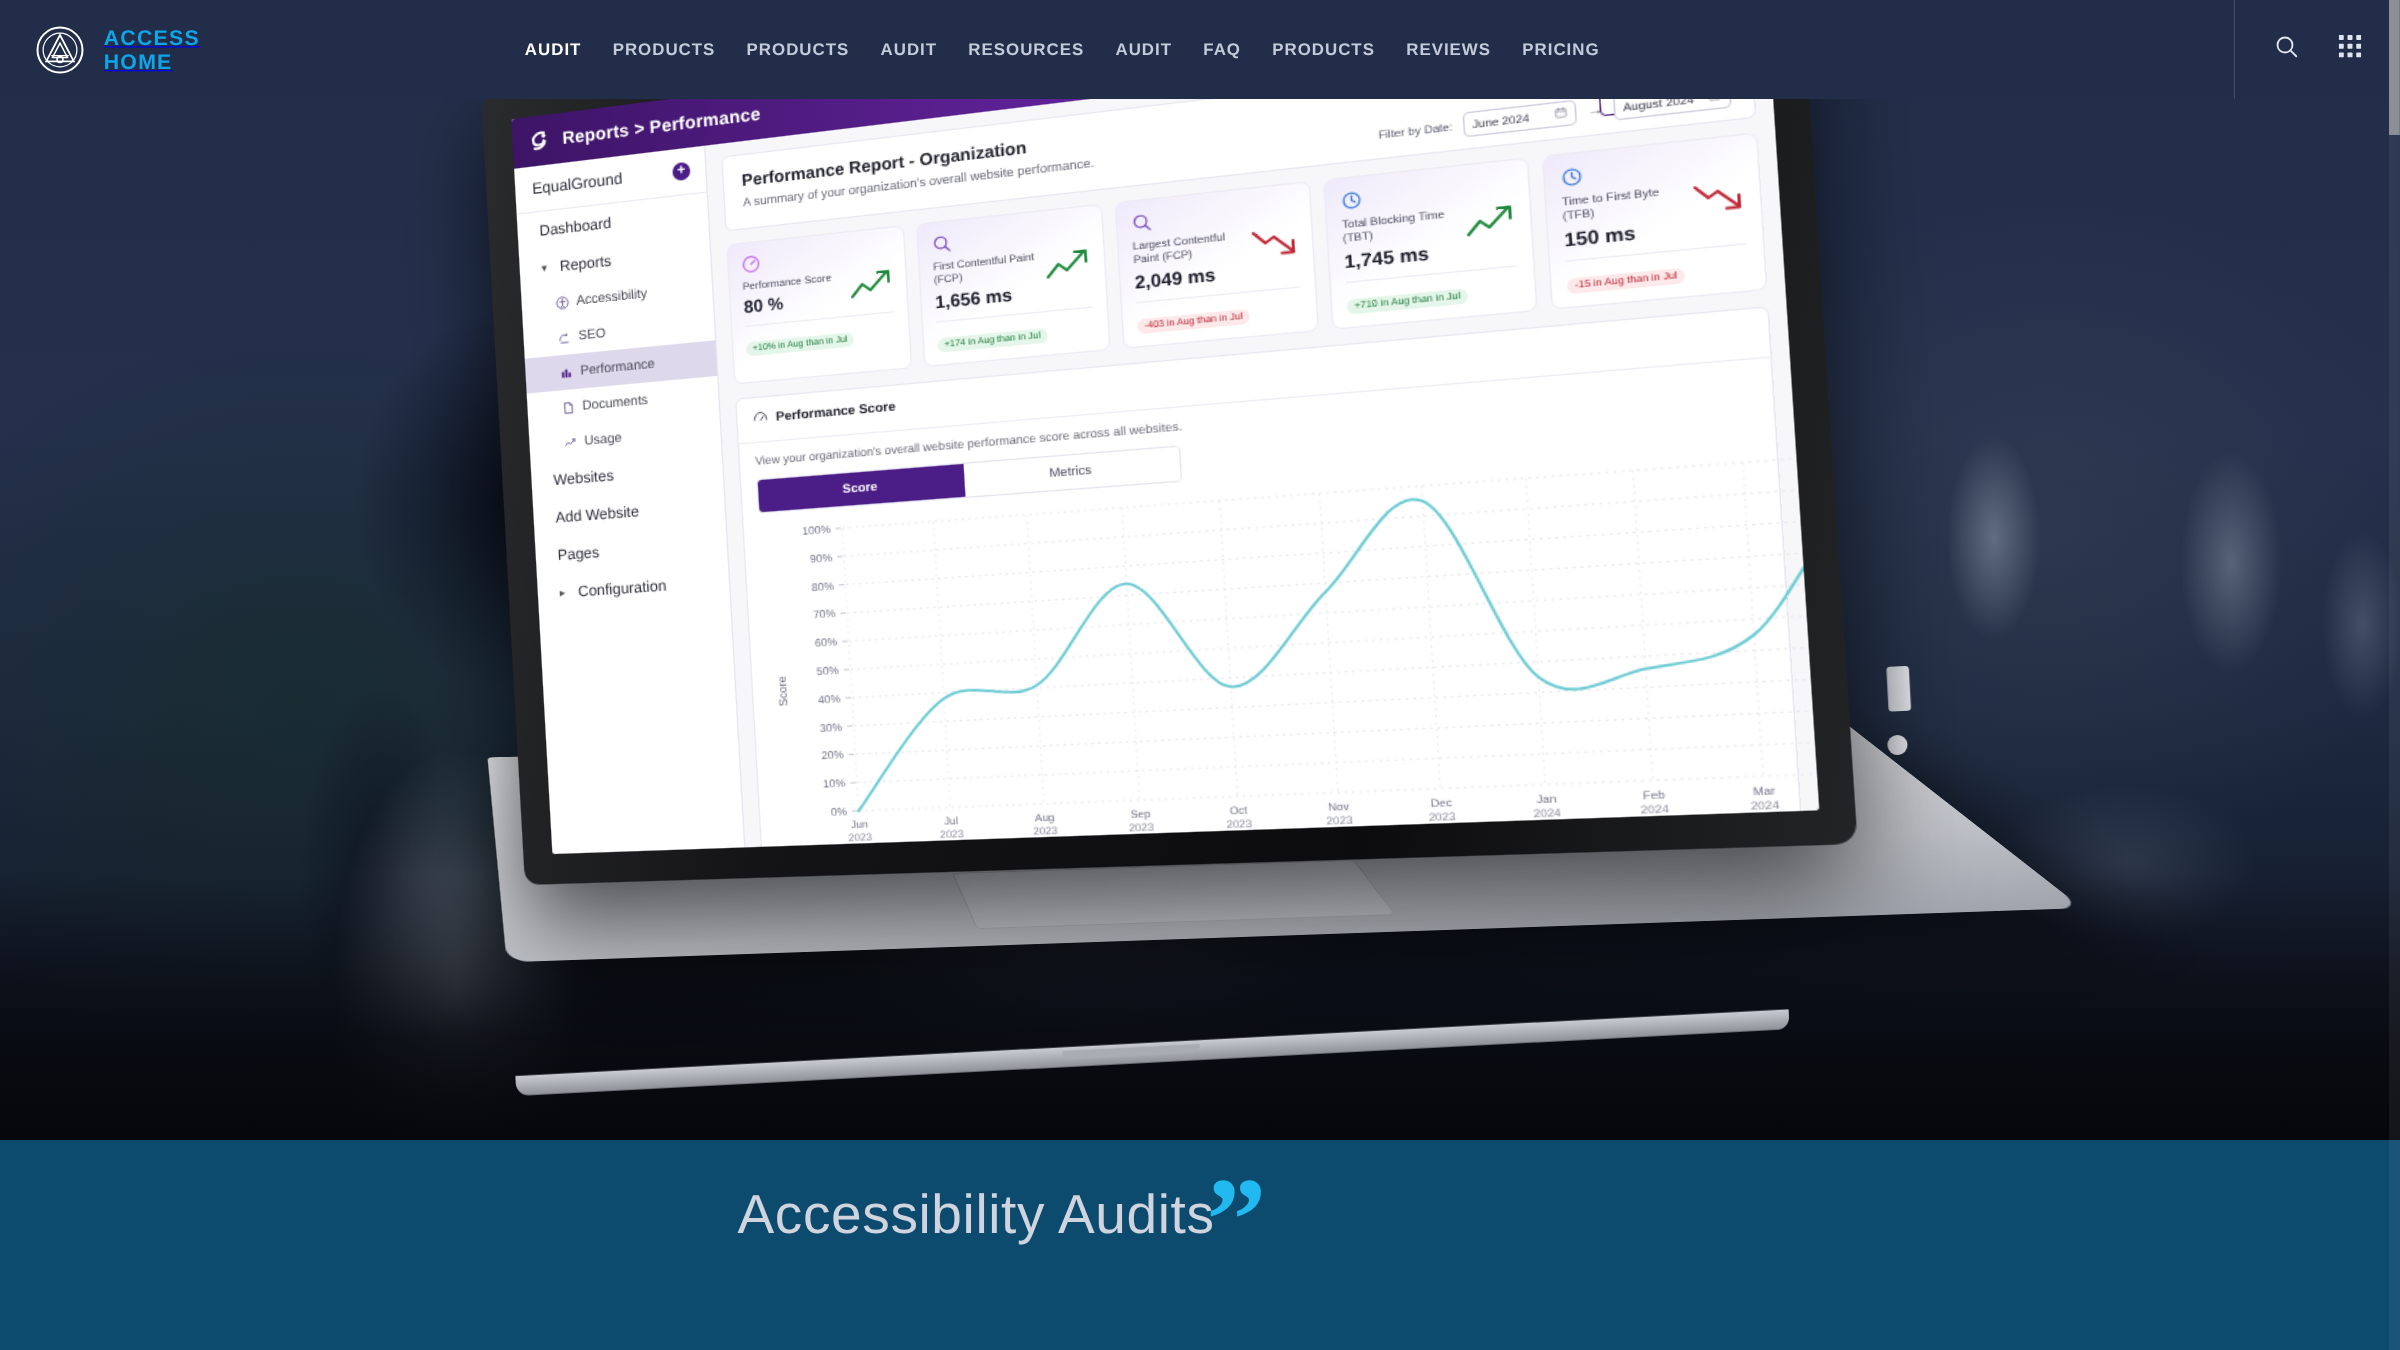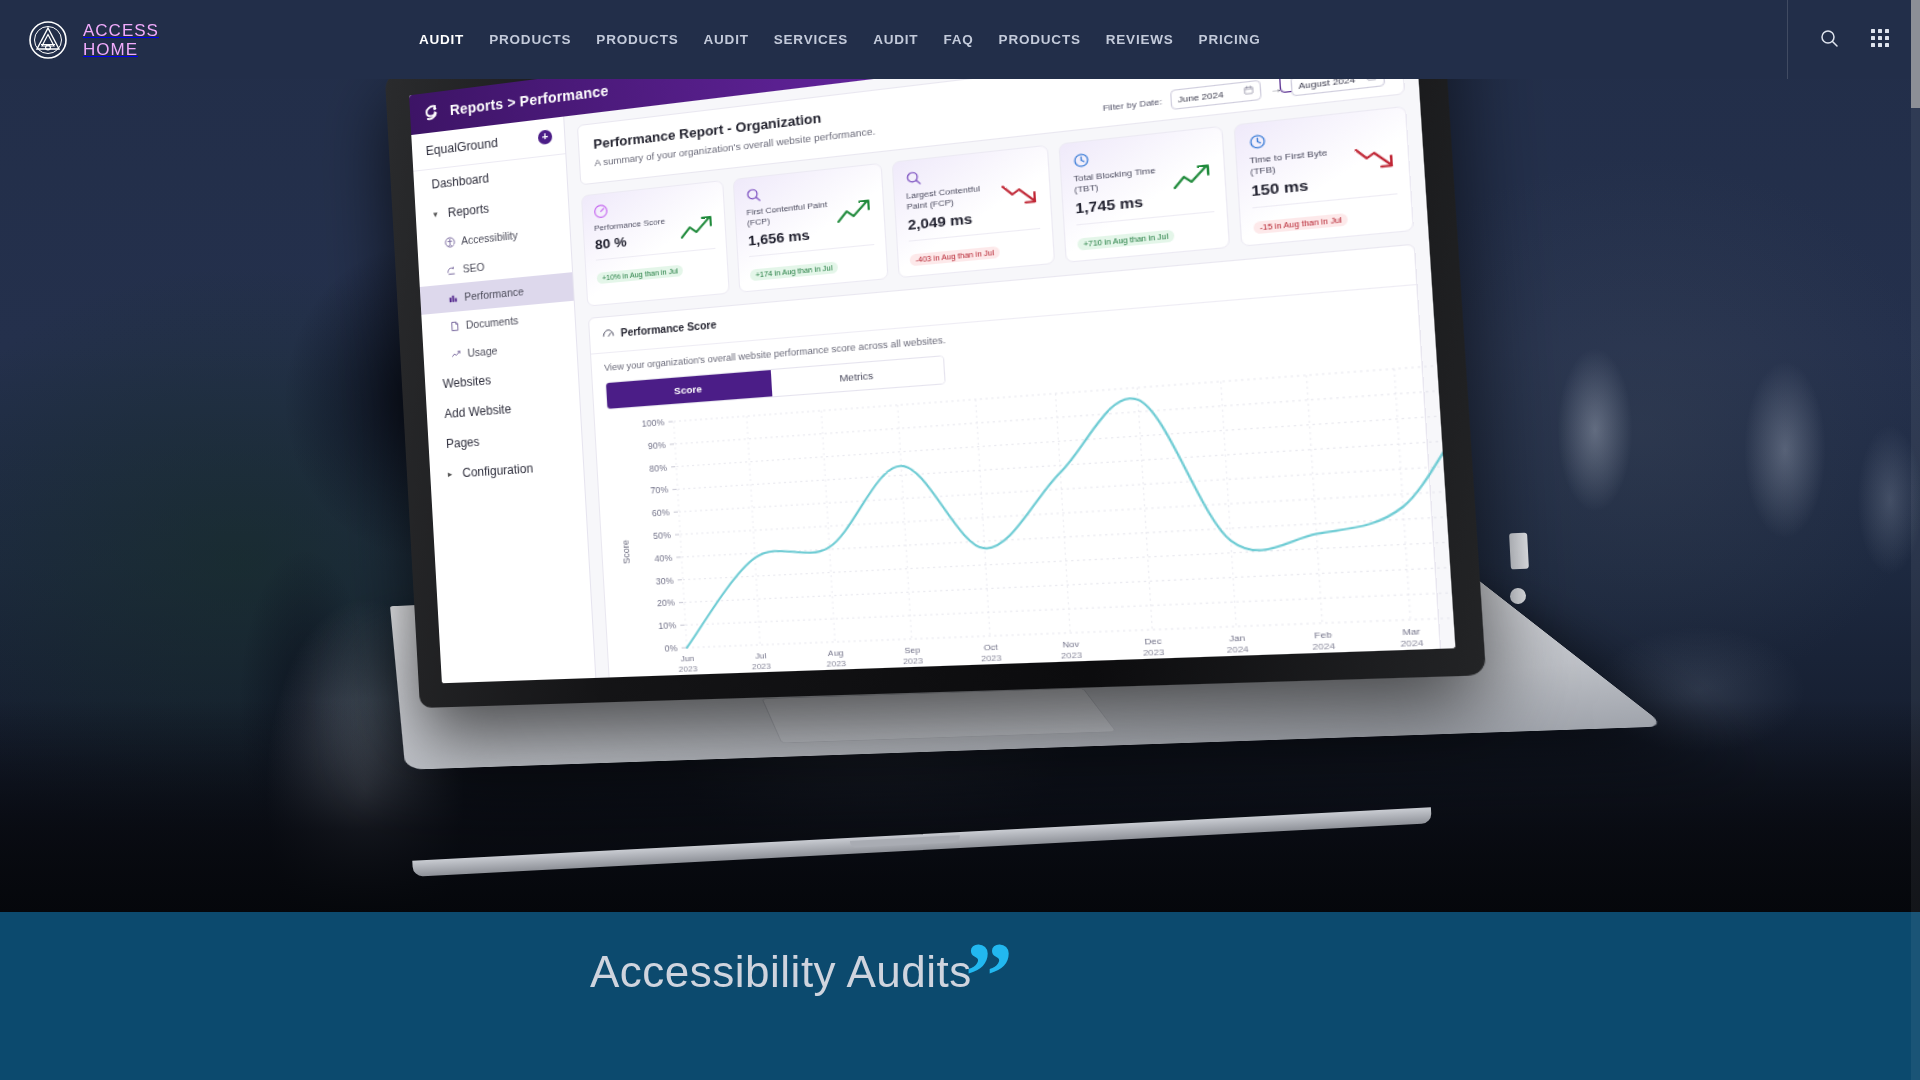--- a/index.html
+++ b/index.html
@@ -41,21 +41,21 @@
     position:absolute; left:0; top:912px; width:1920px; height:168px; background:#000;
   }
 
   
   .navbar {
     position:absolute; left:0; top:0; width:1920px; height:79px;
     background:#222e49; display:flex; align-items:center; z-index:40;
   }
   .brand { display:flex; align-items:center; gap:15px; margin-left:28px; }
   .brand-mark { width:40px; height:40px; flex:none; }
-  .brand-text { color:#f0abfc; font-weight:normal; font-size:17px; line-height:19px; letter-spacing:1.0px; }
+  .brand-text { color:#0ea5e9; font-weight:bold; font-size:17px; line-height:19px; letter-spacing:1.0px; }
   .nav-links { display:flex; align-items:center; gap:25px; margin-left:260px; }
   .nav-link {
     color:#c3cada; font-size:13.5px; font-weight:bold; letter-spacing:0.8px;
     text-decoration:none; white-space:nowrap;
   }
   .nav-link.active { color:#ffffff; }
   .nav-right {
     position:absolute; right:0; top:0; height:79px; width:133px;
     display:flex; align-items:center; justify-content:center; gap:32px;
     border-left:1px solid rgba(255,255,255,0.14);
@@ -252,21 +252,21 @@
         <span>ACCESS</span><br>
         <span>HOME</span>
       </span>
     </a>
 
     <div class="nav-links">
       <a class="nav-link active" href="#">AUDIT</a>
       <a class="nav-link" href="#">PRODUCTS</a>
       <a class="nav-link" href="#">PRODUCTS</a>
       <a class="nav-link" href="#">AUDIT</a>
-      <a class="nav-link" href="#">SERVICES</a>
+      <a class="nav-link" href="#">RESOURCES</a>
       <a class="nav-link" href="#">AUDIT</a>
       <a class="nav-link" href="#">FAQ</a>
       <a class="nav-link" href="#">PRODUCTS</a>
       <a class="nav-link" href="#">REVIEWS</a>
       <a class="nav-link" href="#">PRICING</a>
     </div>
 
     <div class="nav-right">
       <span class="nav-ico">
         <svg width="20" height="20" viewBox="0 0 20 20" fill="none">

